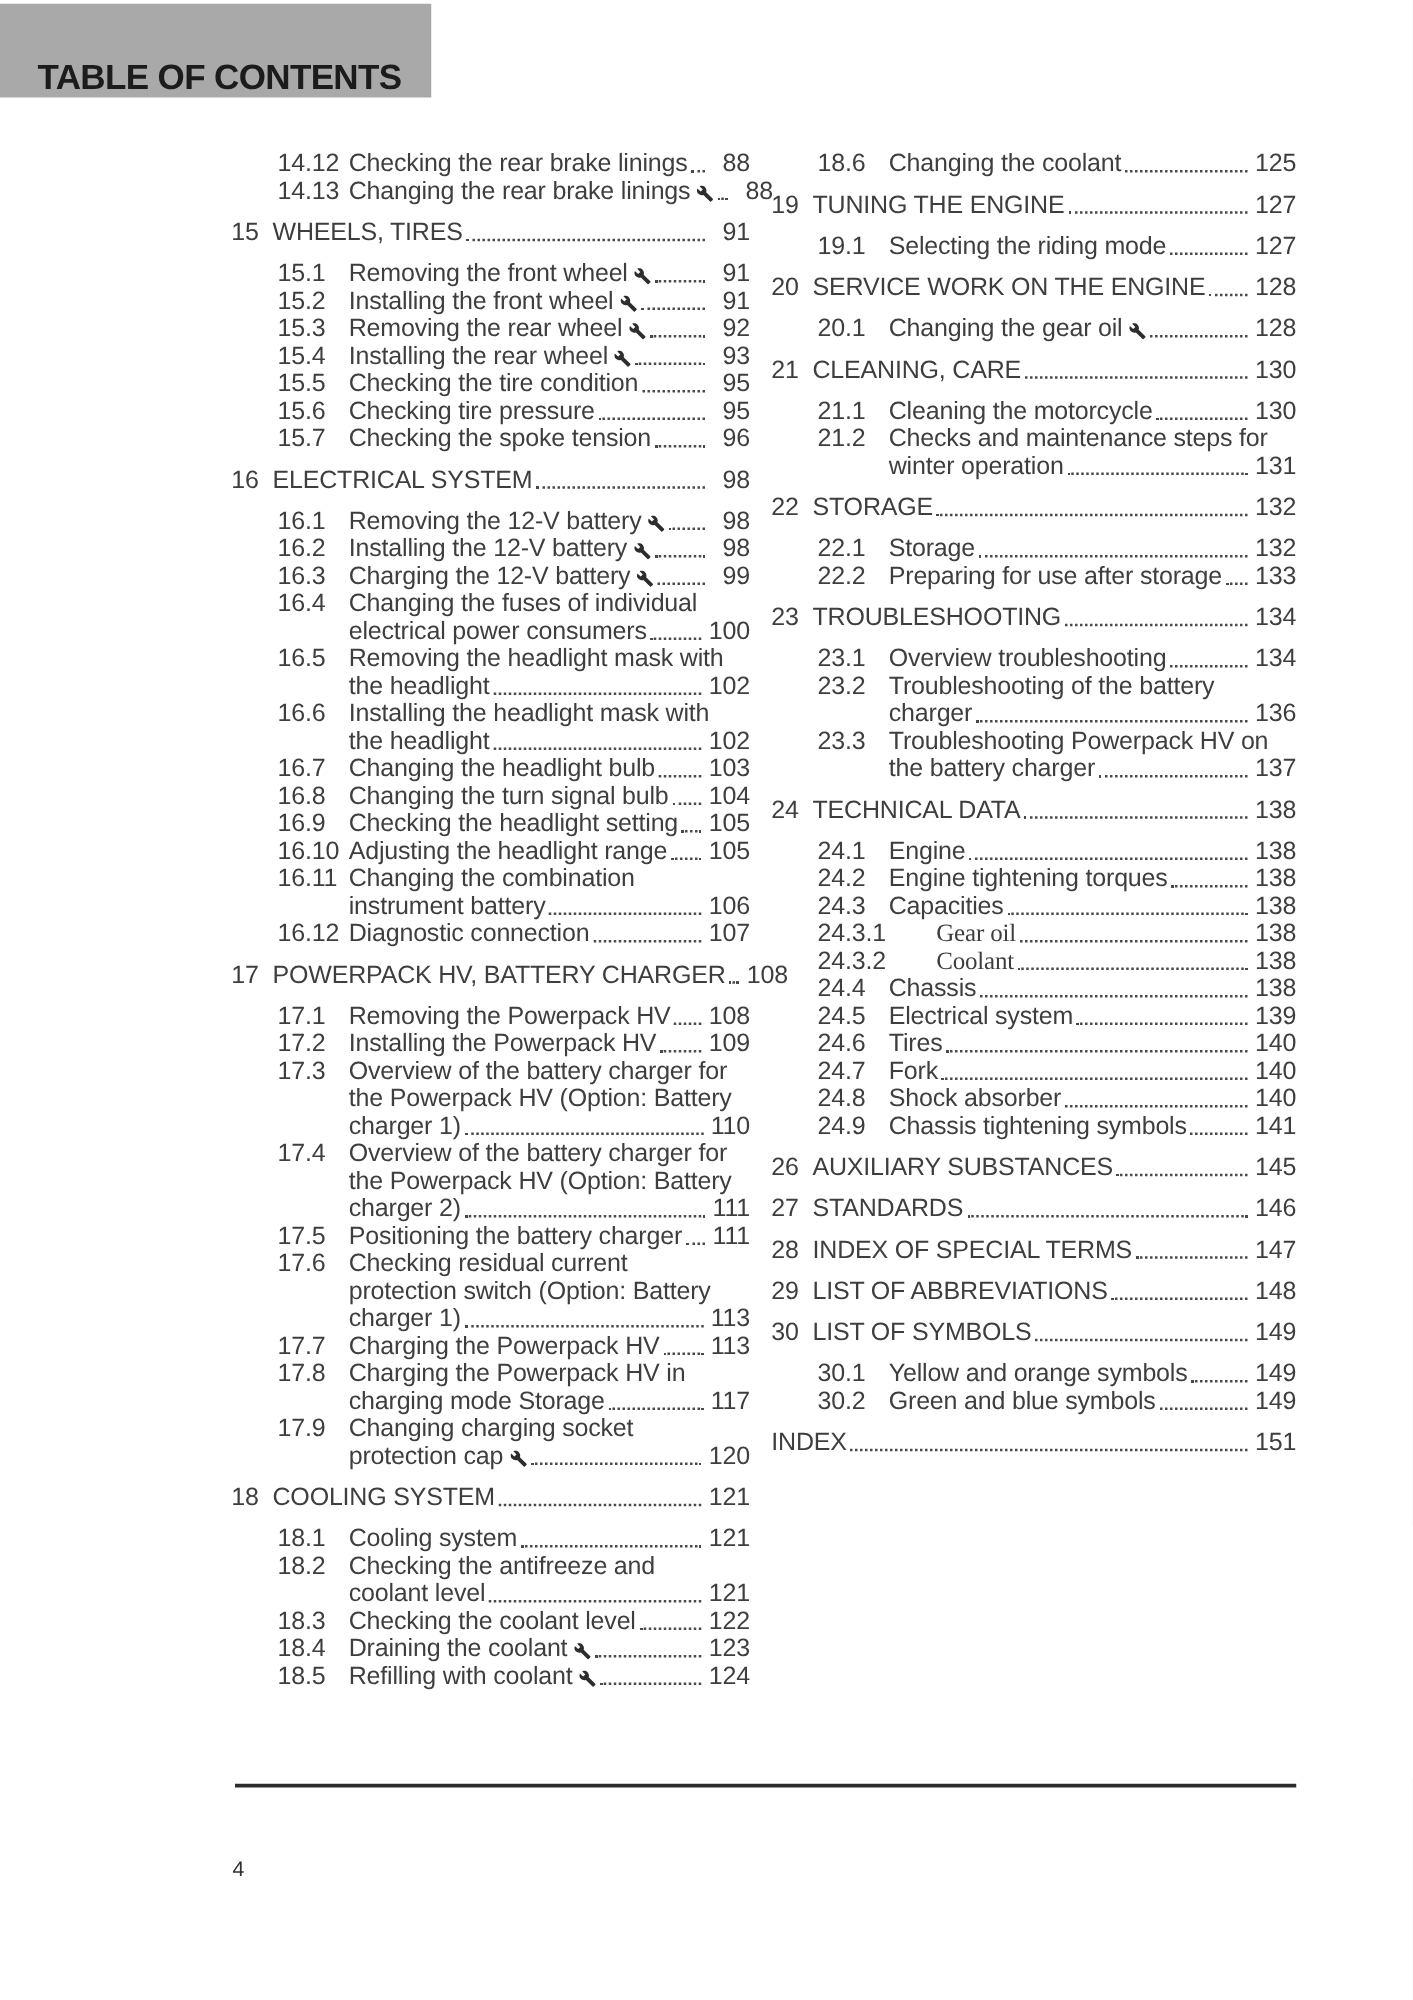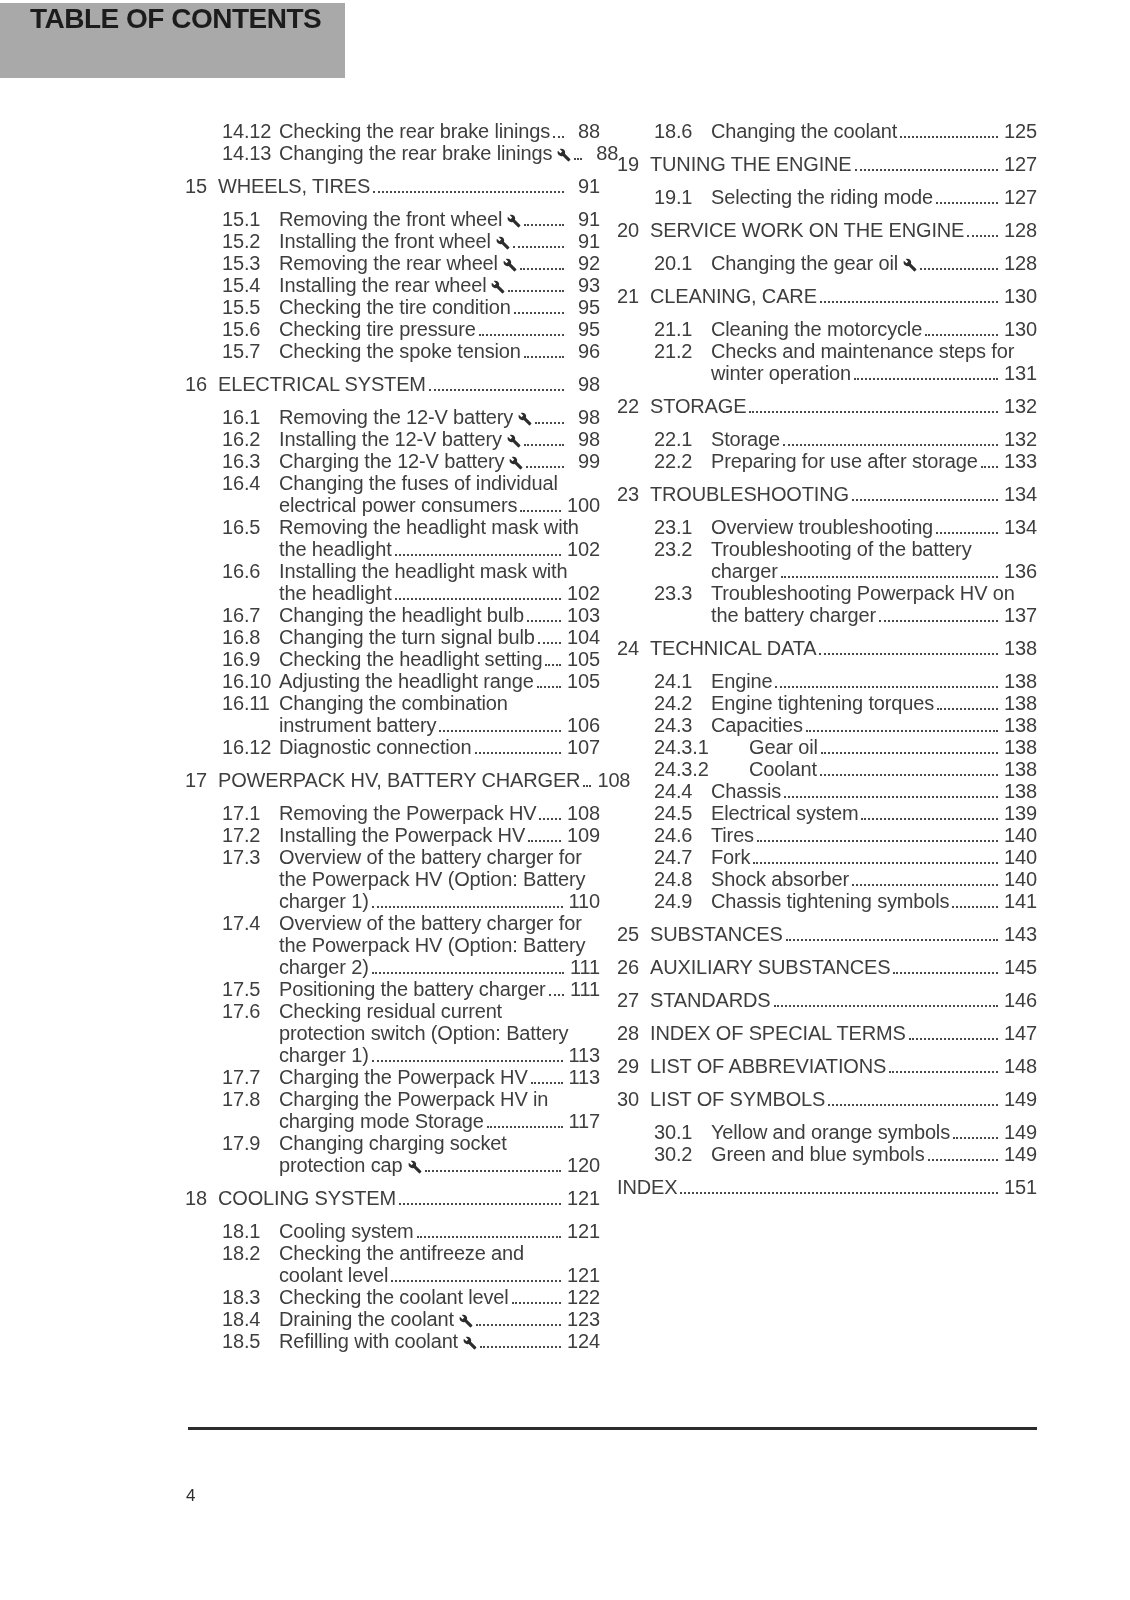--- a/index.html
+++ b/index.html
@@ -13,21 +13,21 @@
     font-family: "Liberation Sans", sans-serif;
     color: #3e3e3e;
     overflow: hidden;
   }
   .header-box {
     position: absolute;
     left: 0; top: 3px;
     width: 345px; height: 75px;
     background: #a9a9a9;
     display: flex;
-    align-items: flex-start;
+    align-items: flex-end;
     padding-left: 30px;
     box-sizing: border-box;
   }
   .header-box .title {
     font-size: 28px;
     font-weight: 900;
     letter-spacing: -0.5px;
     color: #1c1c1c;
     white-space: nowrap;
   }
@@ -42,21 +42,21 @@
     line-height: 22px;
     letter-spacing: -0.15px;
   }
   .entry { margin: 0; }
   .entry.section { margin: 11px 0; }
   .line { display: flex; align-items: flex-end; }
   .num { flex: 0 0 auto; white-space: nowrap; }
   .section .num { width: 33px; }
   .sub .line, .subsub .line { padding-left: 37px; }
   .sub .num, .subsub .num { width: 57px; }
-  .subsub .txt { padding-left: 38px; }
+  .subsub .txt { padding-left: 38px; font-family: Liberation Serif, serif; }
   .txt { flex: 0 0 auto; white-space: nowrap; }
   .leader {
     flex: 1 1 auto;
     min-width: 8px;
     border-bottom: 2px dotted #4a4a4a;
     margin: 0 6px 4px 3px;
   }
   .page-num {
     flex: 0 0 auto;
     min-width: 30px;
@@ -741,28 +741,20 @@
         <div class="entry sub">
           <div class="line">
             <span class="num">24.9</span>
             <span class="txt">Chassis tightening symbols</span>
             <span class="leader"></span>
             <span class="page-num">141</span>
           </div>
         </div>
         <div class="entry section">
           <div class="line">
-            <span class="num">25</span>
-            <span class="txt">SUBSTANCES</span>
-            <span class="leader"></span>
-            <span class="page-num">143</span>
-          </div>
-        </div>
-        <div class="entry section">
-          <div class="line">
             <span class="num">26</span>
             <span class="txt">AUXILIARY SUBSTANCES</span>
             <span class="leader"></span>
             <span class="page-num">145</span>
           </div>
         </div>
         <div class="entry section">
           <div class="line">
             <span class="num">27</span>
             <span class="txt">STANDARDS</span>

